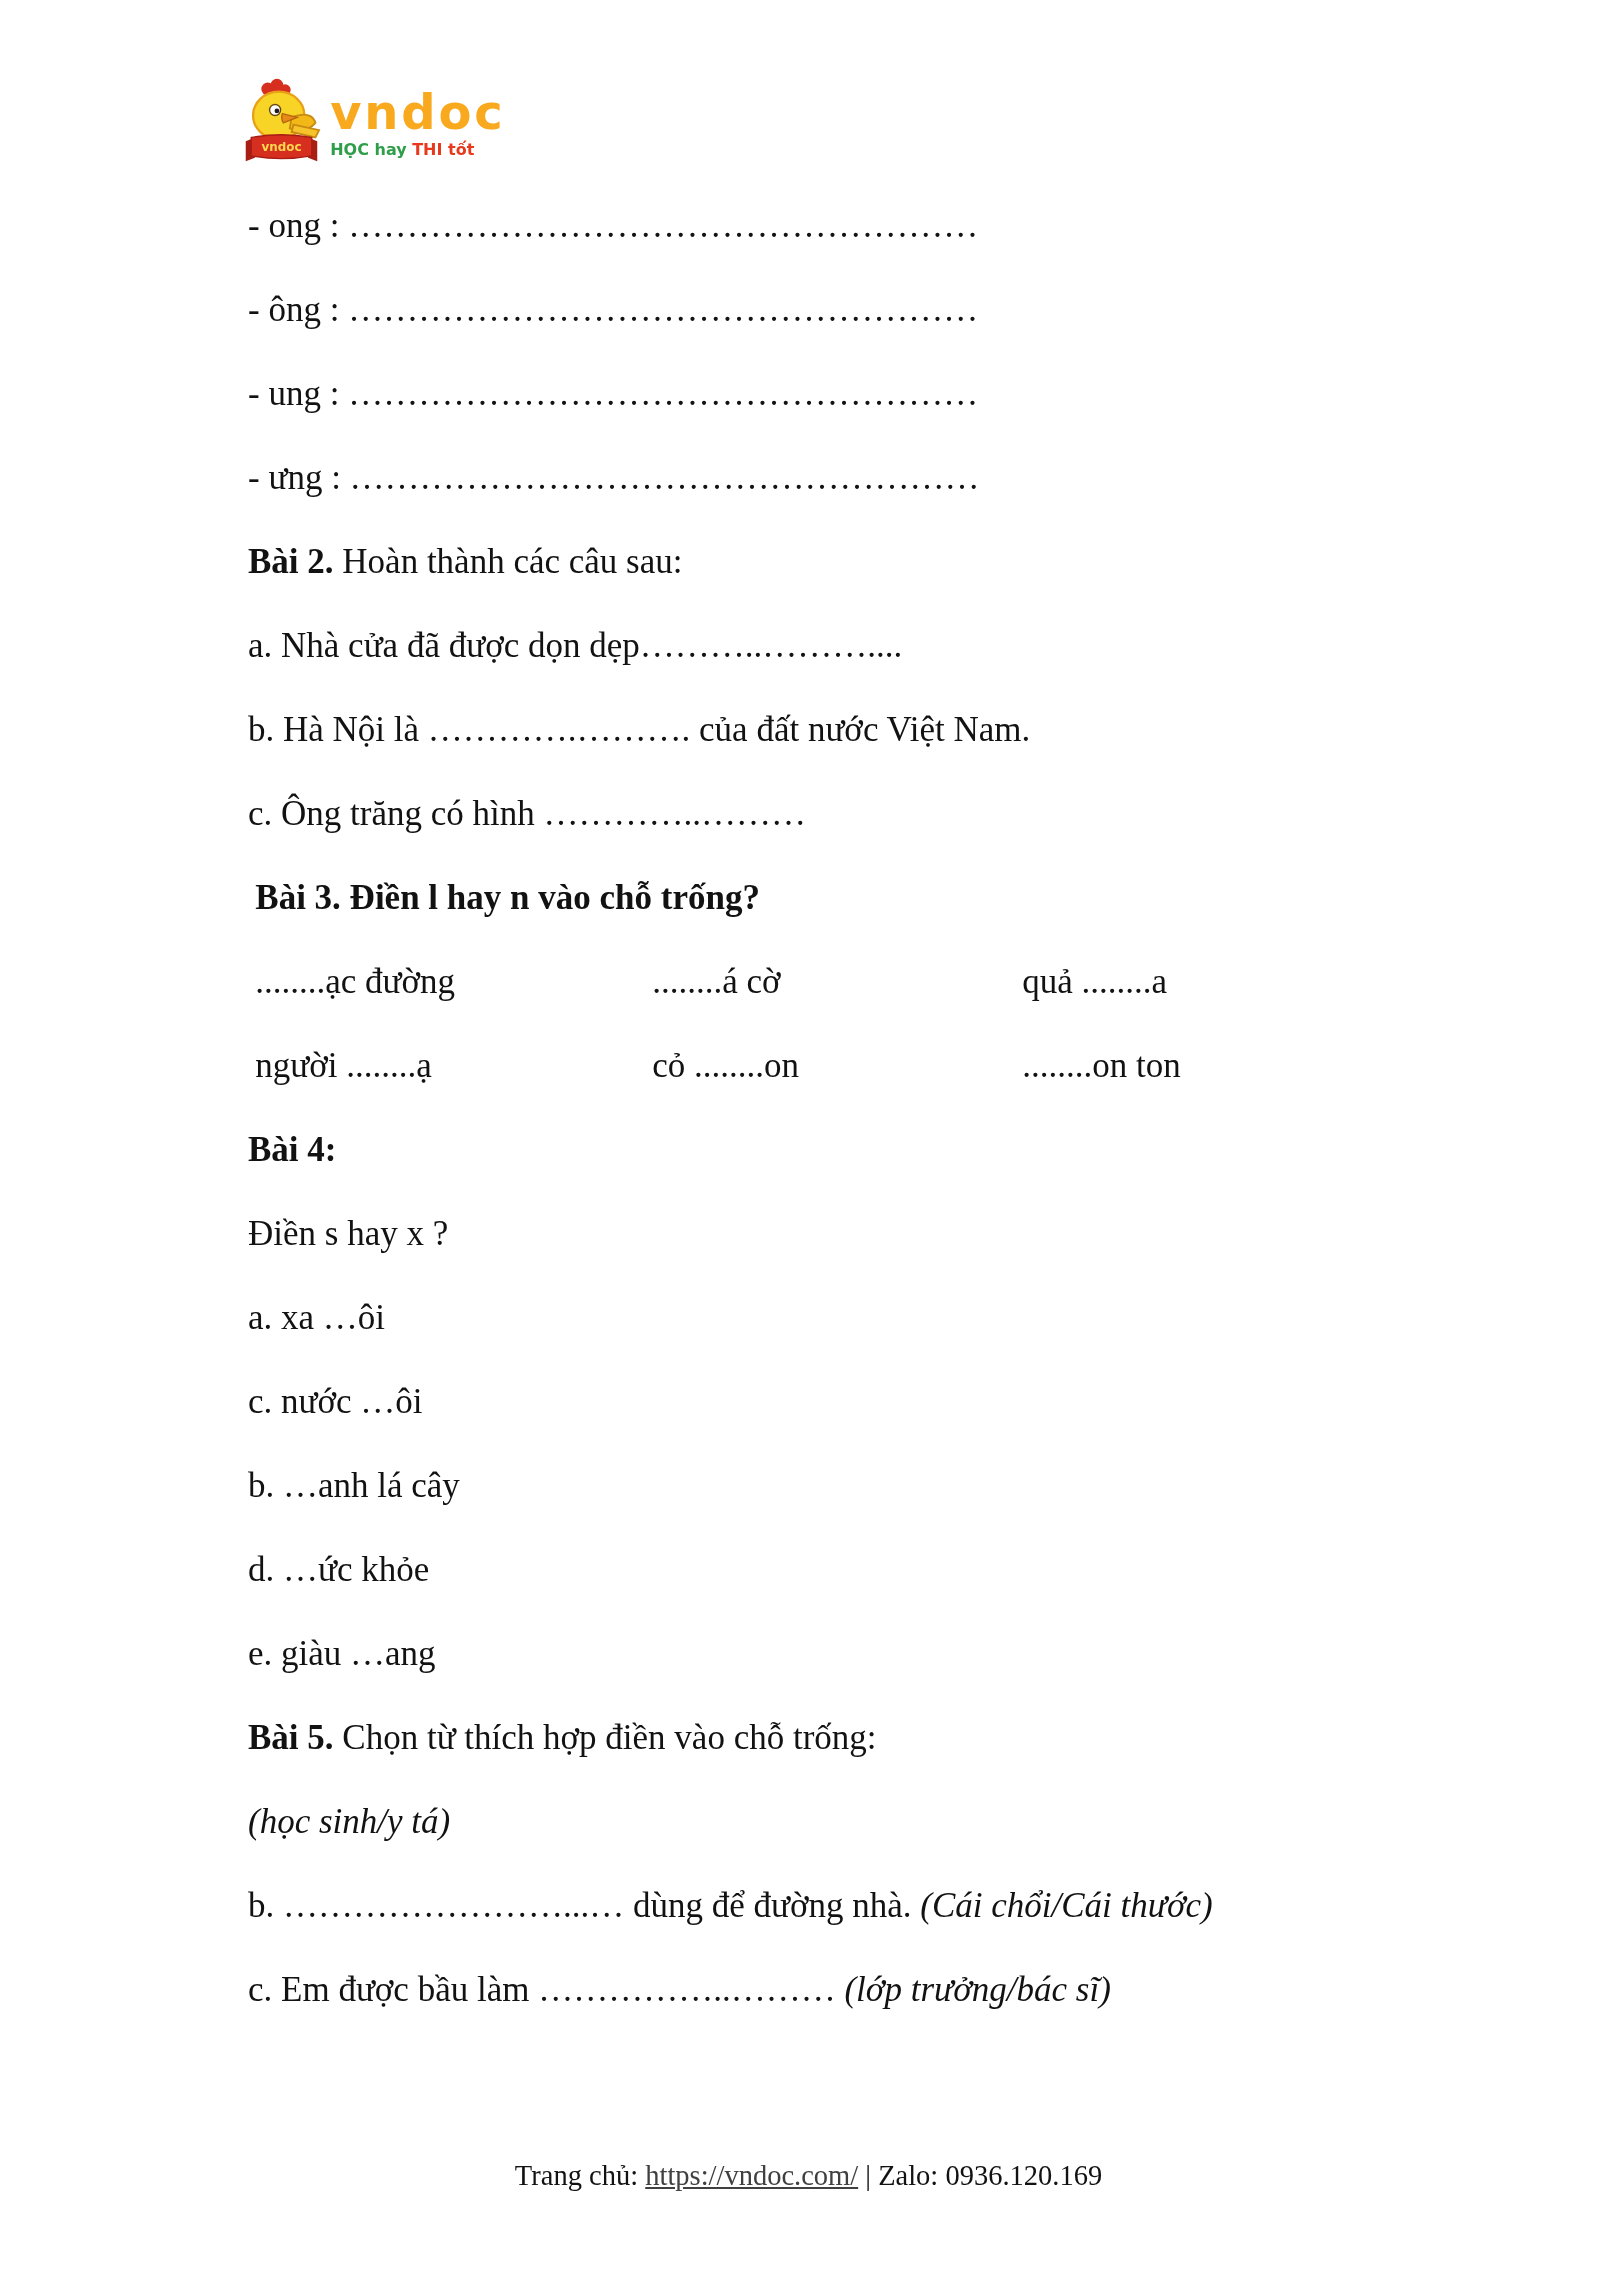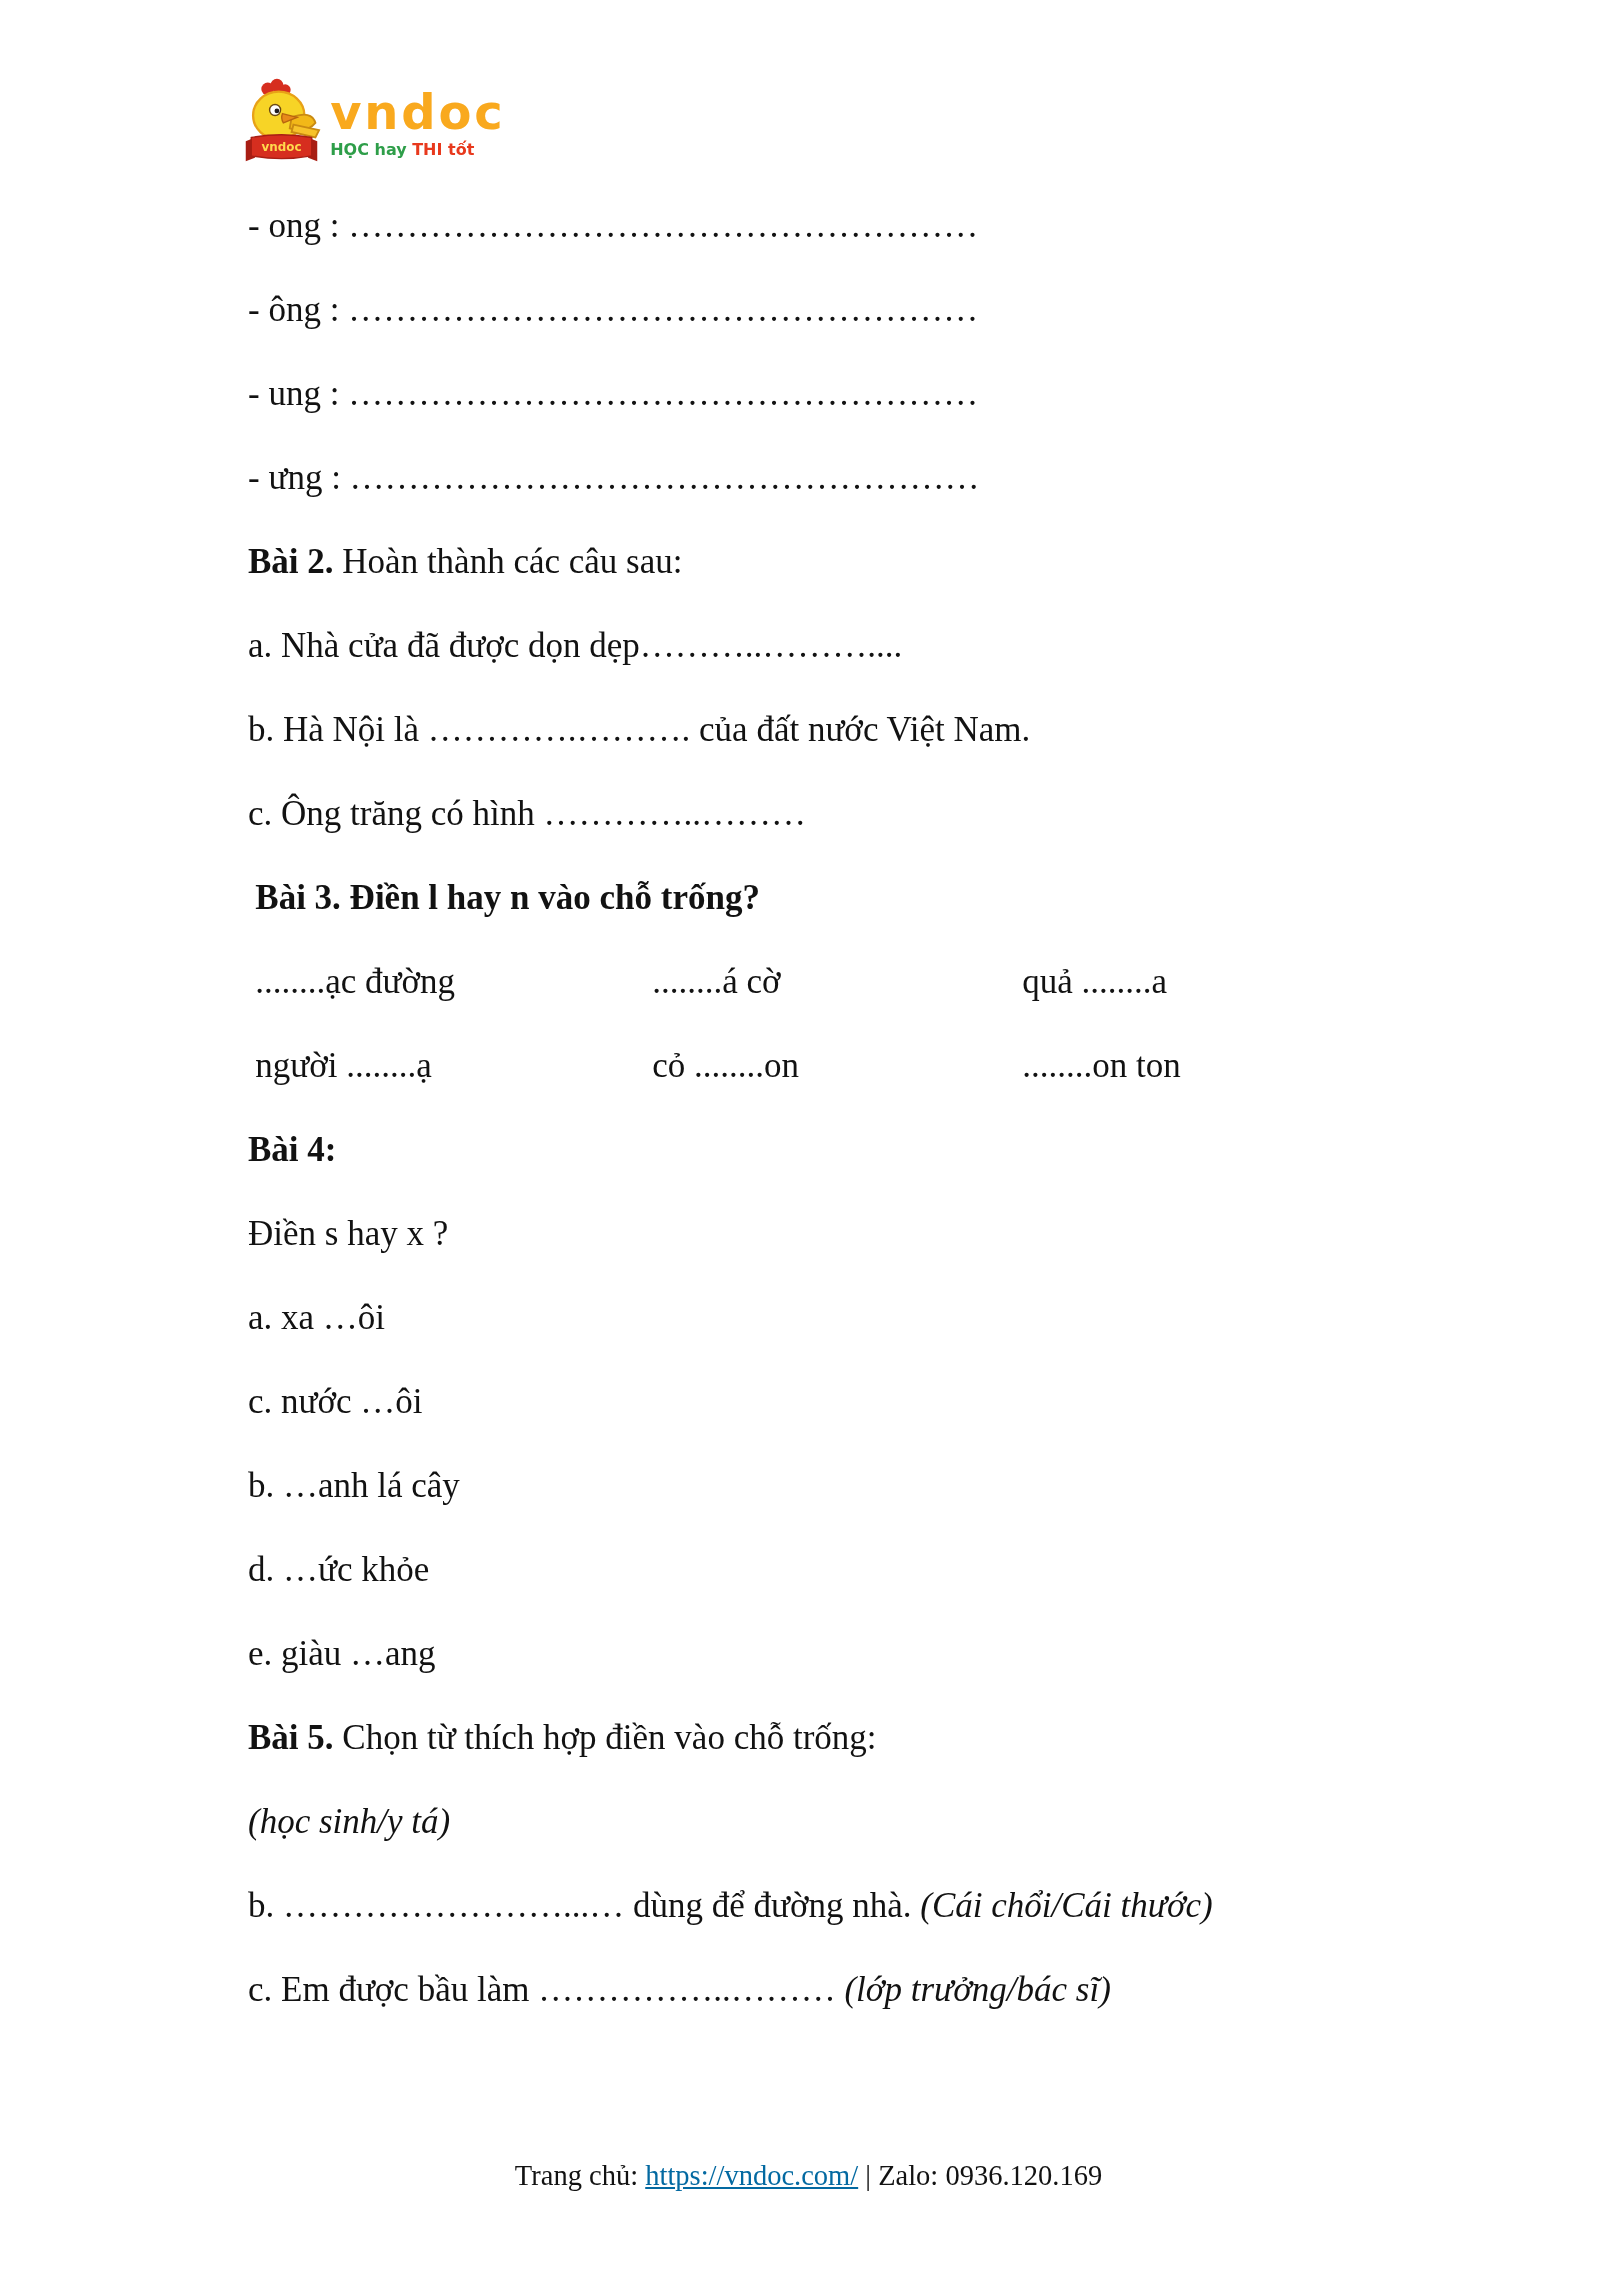--- a/index.html
+++ b/index.html
@@ -39,21 +39,21 @@
   .cols{display:flex;height:84px;align-items:center;}
   .cols .c1{width:397px;white-space:pre-wrap;}
   .cols .c2{width:370px;white-space:pre-wrap;}
   .cols .c3{flex:1;white-space:pre-wrap;}
 
   
   .footer{
     position:absolute;left:0;top:2160px;width:1617px;
     text-align:center;font-size:28.5px;white-space:pre-wrap;
   }
-  .footer a{color:#0369a1;text-decoration:underline;cursor:pointer;}
+  .footer a{color:#404040;text-decoration:underline;cursor:pointer;}
 </style>
 </head>
 <body>
 
 <div class="page">
 
   <div class="logo">
     <div class="mascot">
       <svg viewBox="0 0 86 96" width="79" height="88" xmlns="http://www.w3.org/2000/svg">
 

